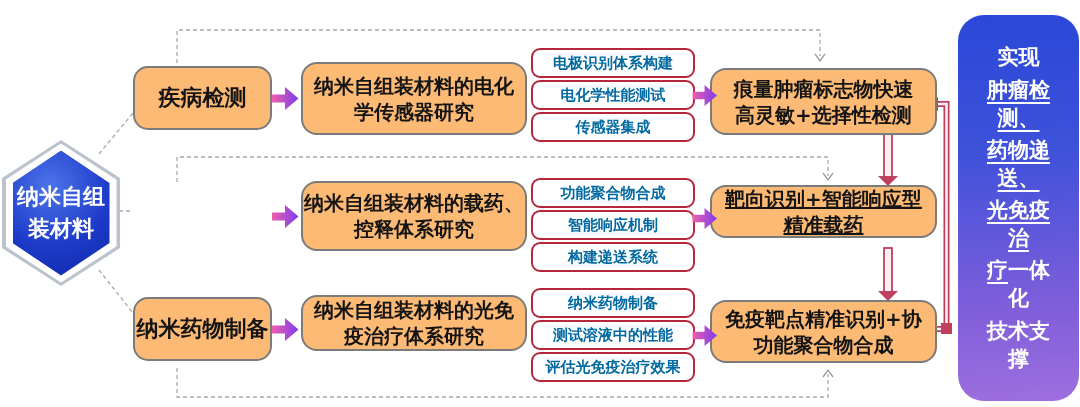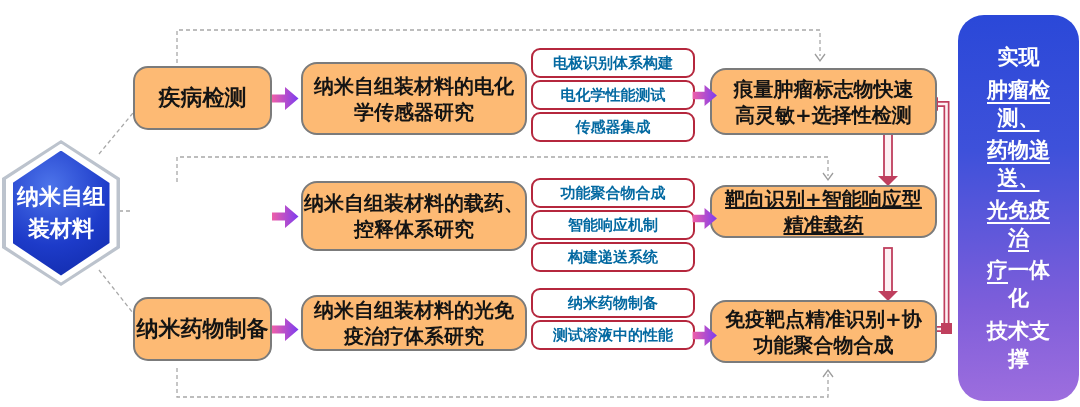--- a/index.html
+++ b/index.html
@@ -128,20 +128,21 @@
 
   <div class="node cat" style="top:297px;">纳米药物制备</div>
   <svg class="garrow" style="left:272px; top:317px;" width="27" height="25" viewBox="0 0 27 25">
     <path d="M0 8.5 L13 8.5 L13 1 L26.5 12.5 L13 24 L13 16.5 L0 16.5 Z" fill="url(#apg)"></path>
   </svg>
   <div class="node research" style="top:295px; height:56px;">纳米自组装材料的光免
 疫治疗体系研究</div>
   <div class="steps" style="top:288px;">
     <div class="step">纳米药物制备</div>
     <div class="step">测试溶液中的性能</div>
+    <div class="step">评估光免疫治疗效果</div>
   </div>
   <svg class="garrow" style="left:692px; top:324px;" width="26" height="23" viewBox="0 0 27 25">
     <path d="M0 8.5 L13 8.5 L13 1 L26.5 12.5 L13 24 L13 16.5 L0 16.5 Z" fill="url(#apg)"></path>
   </svg>
   <div class="node result" style="top:300px; height:63px;">免疫靶点精准识别+协
 功能聚合物合成</div>
 
   <div class="panel">
     <div><span>实现</span></div>
     <div><u>肿瘤检测、</u></div>

